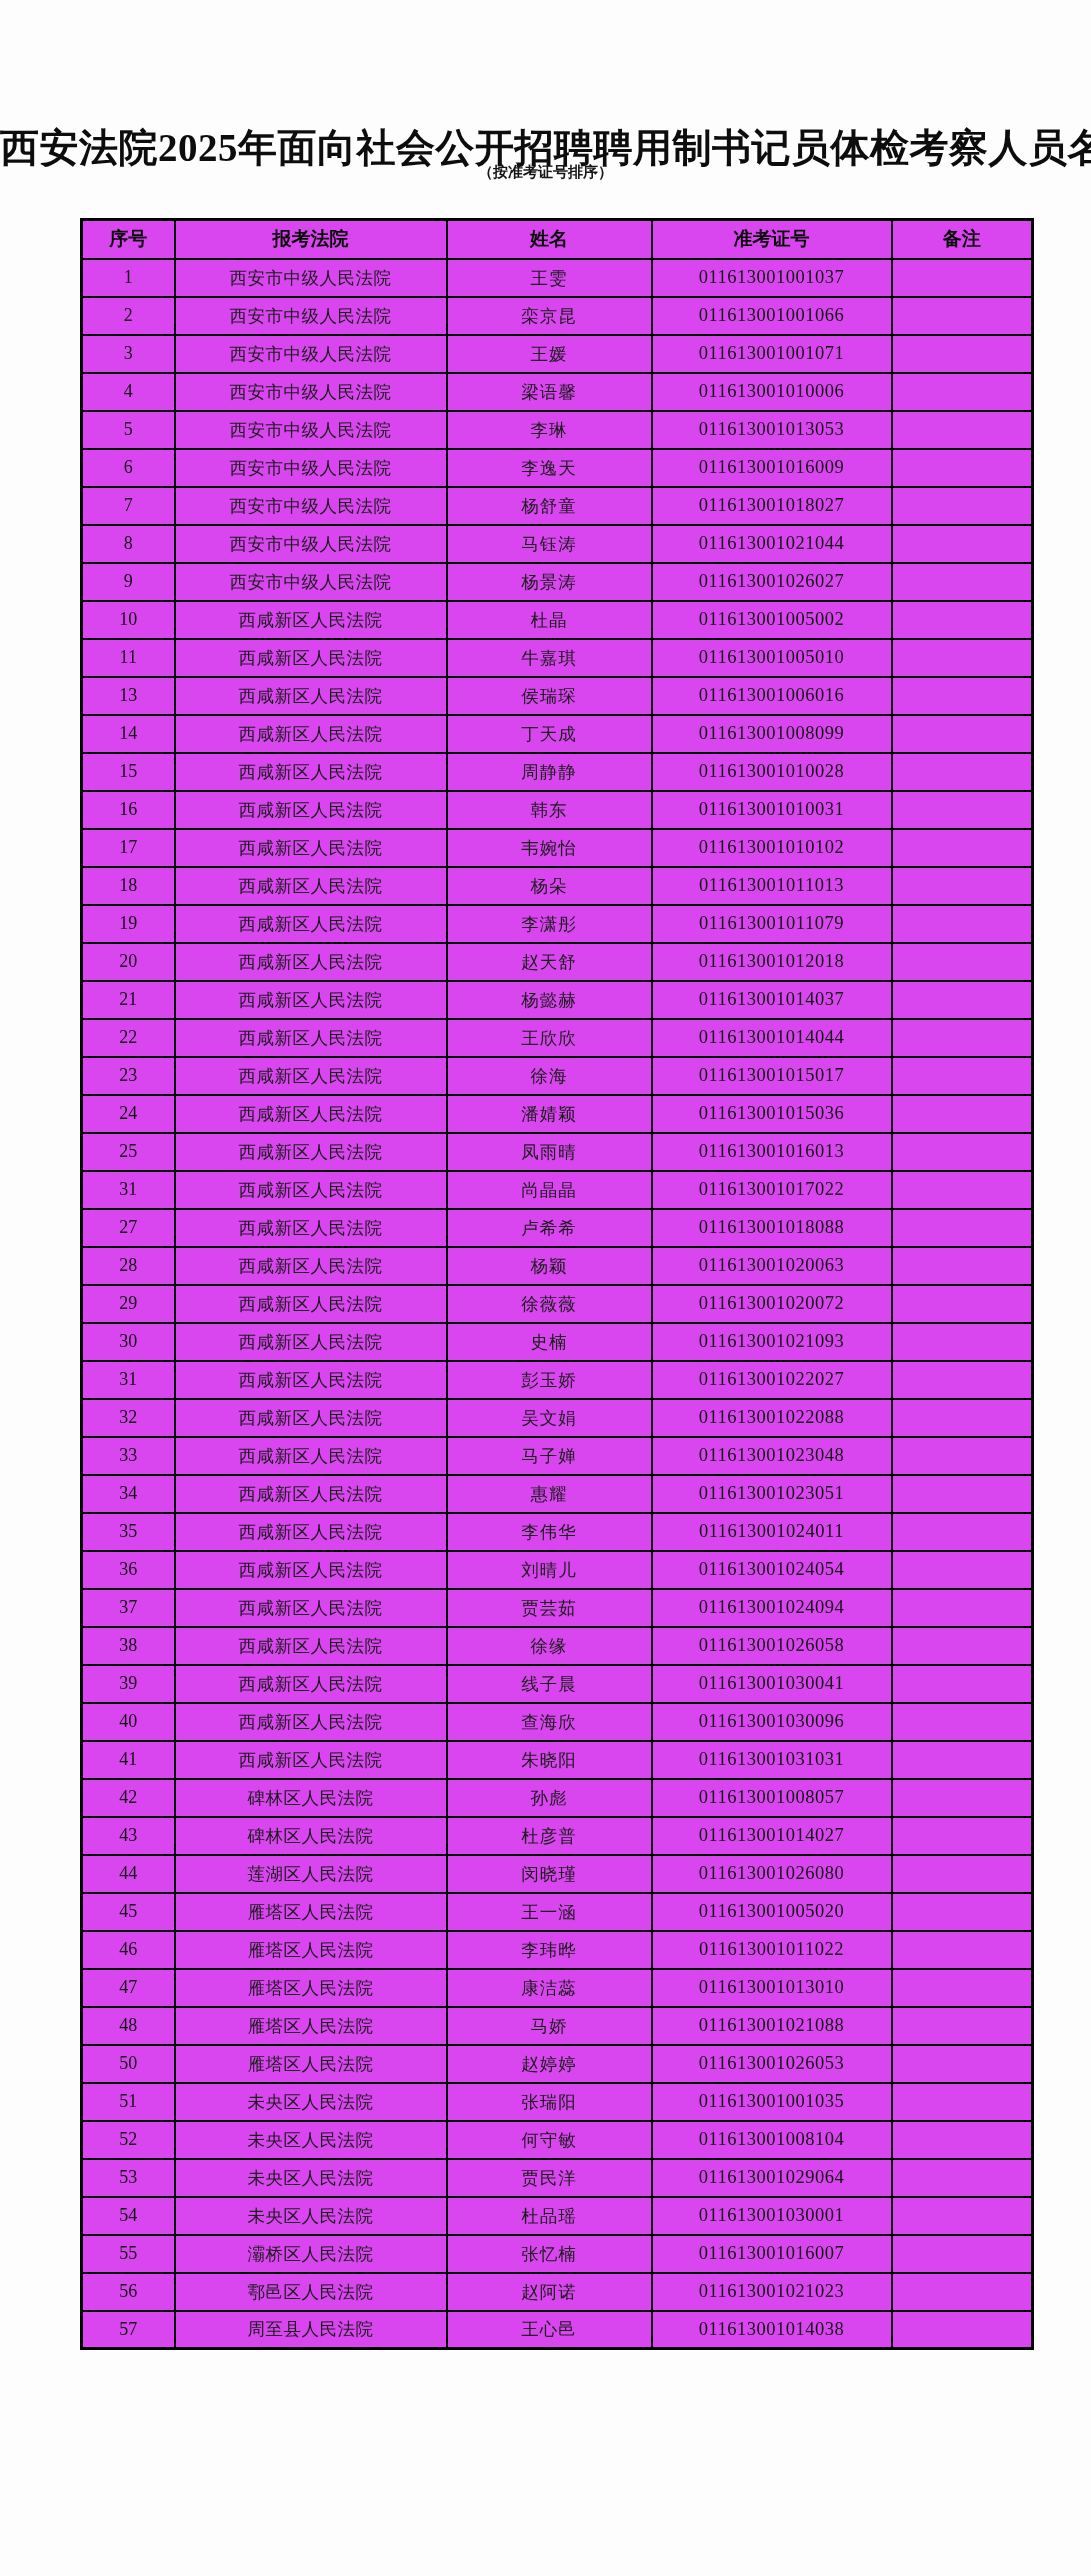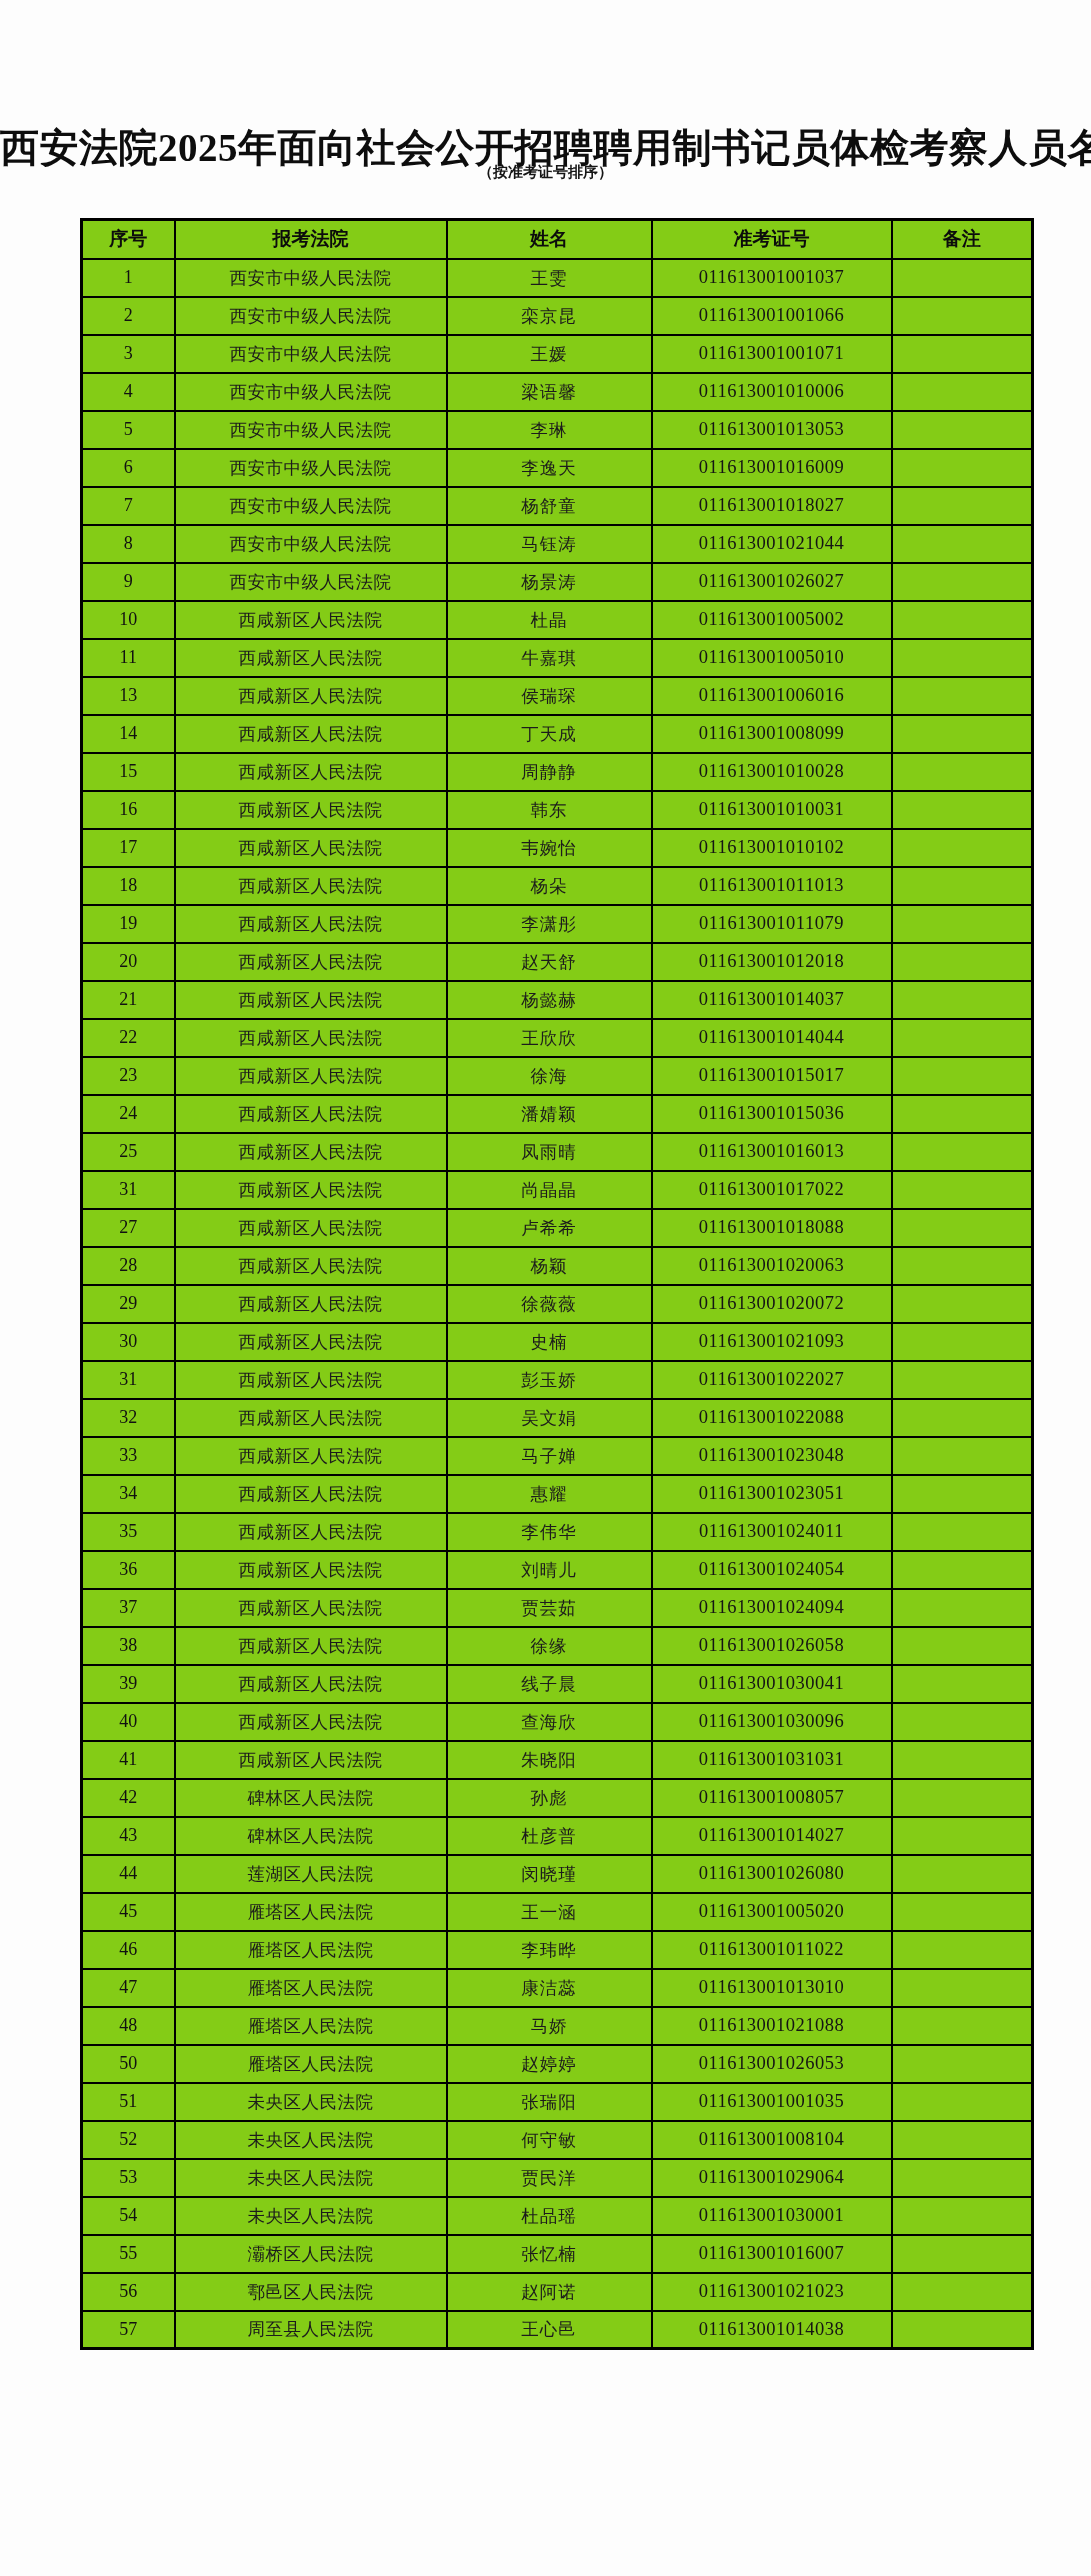--- a/index.html
+++ b/index.html
@@ -16,21 +16,21 @@
     text-align:center;font-size:39px;font-weight:bold;
     letter-spacing:0.5px;white-space:nowrap;color:#0d0d0d;
   }
   .doc-subtitle{
     position:absolute;top:163px;left:0;width:1091px;
     text-align:center;font-size:15px;font-weight:bold;color:#151515;
   }
   table.roster{
     position:absolute;left:80px;top:218px;
     width:950px;border-collapse:collapse;table-layout:fixed;
-    background:#84cc16;
+    background:#d946ef;
   }
   table.roster col.c-no{width:93px;}
   table.roster col.c-court{width:272px;}
   table.roster col.c-name{width:205px;}
   table.roster col.c-id{width:240px;}
   table.roster col.c-note{width:141px;}
   table.roster th, table.roster td{
     border:2.1px solid #000;
     text-align:center;vertical-align:middle;
     padding:0;overflow:hidden;white-space:nowrap;

